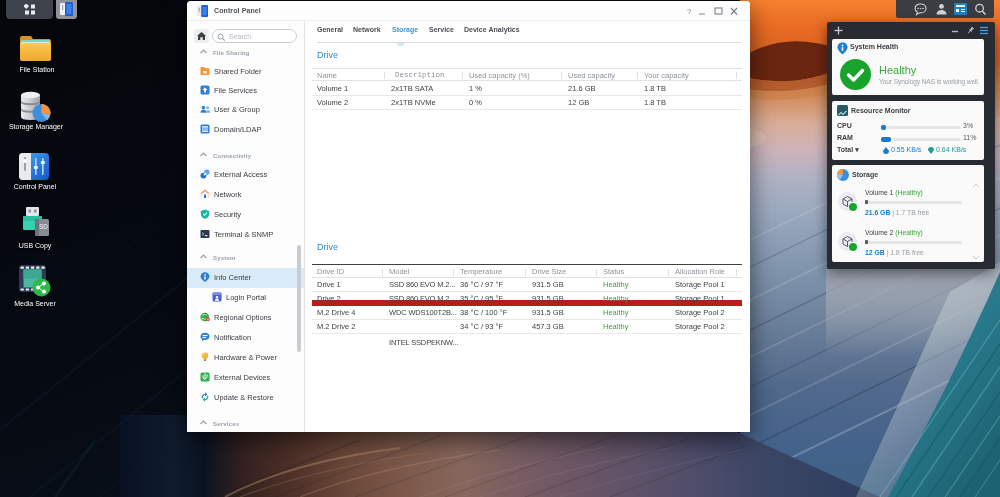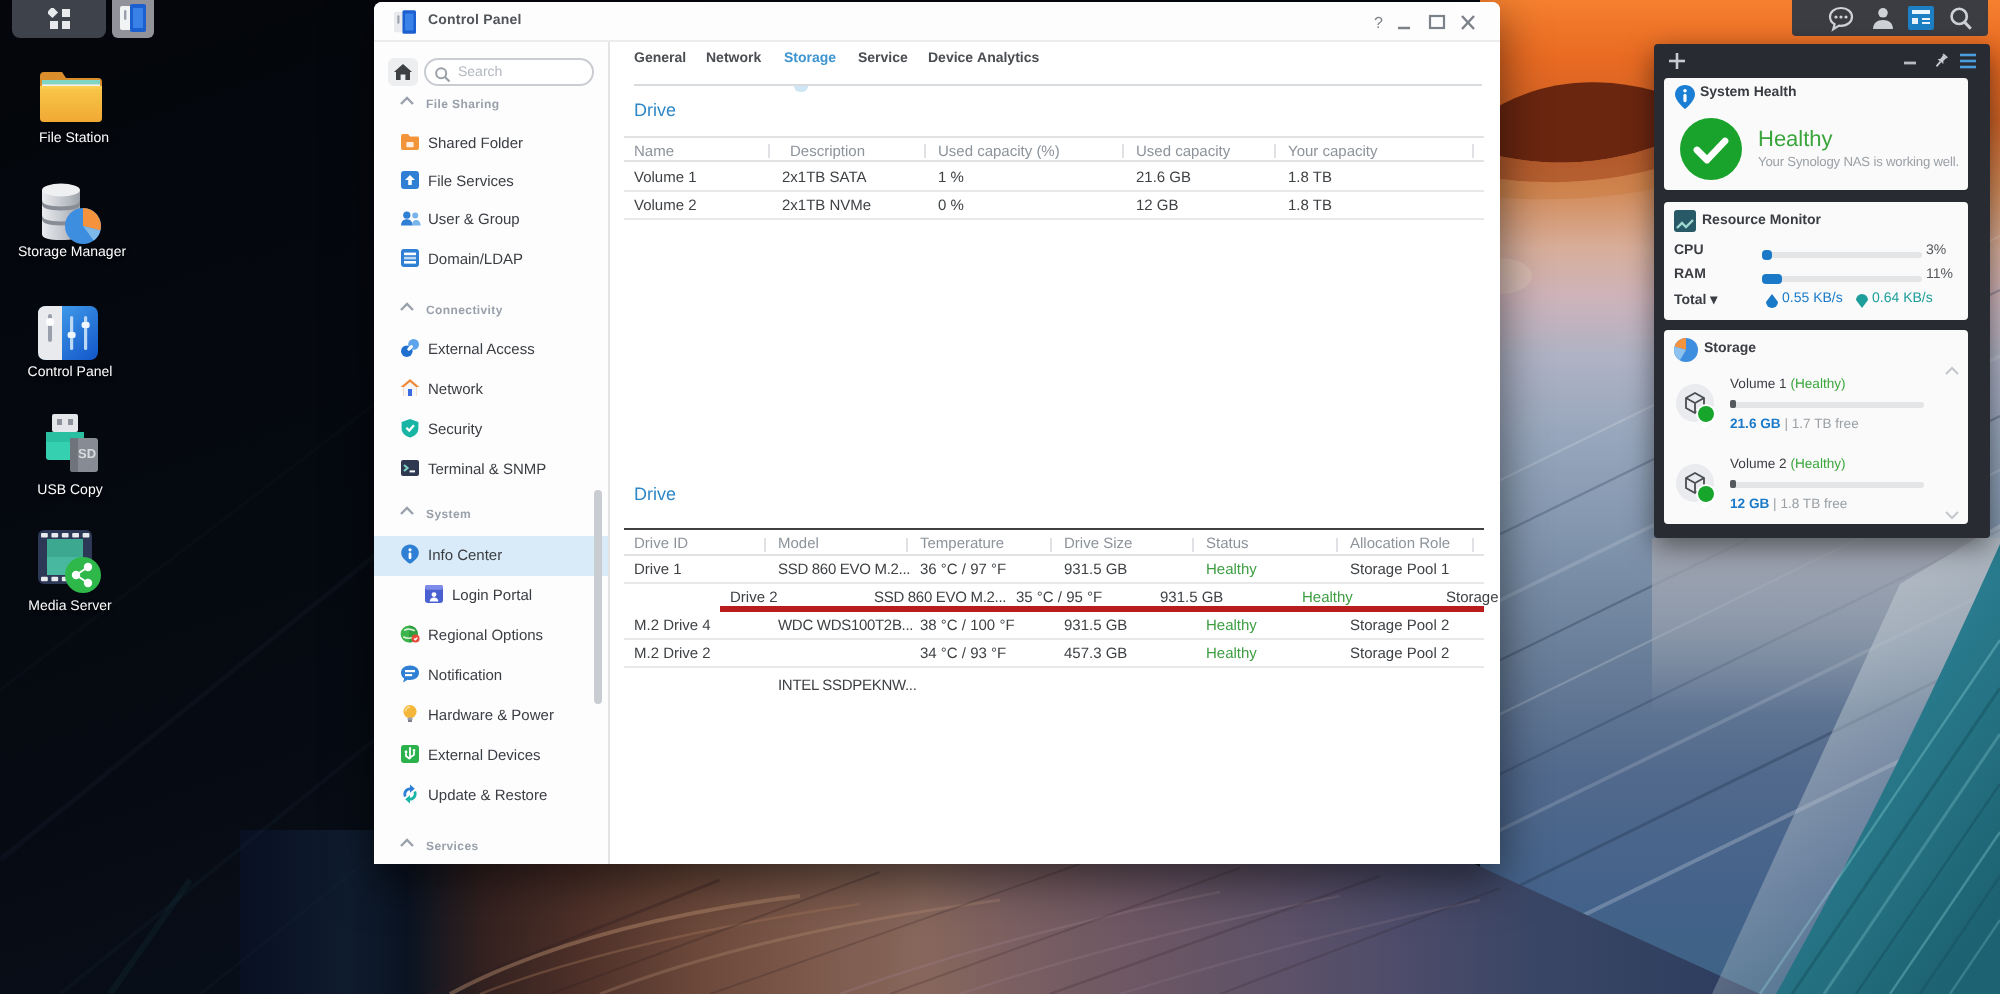--- a/index.html
+++ b/index.html
@@ -421,21 +421,21 @@
       <span style="position:absolute;left:36px;">Network</span>
       <span style="position:absolute;left:75px;color:#3e95cf;">Storage</span>
       <span style="position:absolute;left:112px;">Service</span>
       <span style="position:absolute;left:147px;">Device&nbsp;Analytics</span>
     </div>
 
     <div class="abs" style="left:12px;top:29px;font-size:9px;color:#2f87c5;">Drive</div>
     <div class="abs" id="t-volume" style="left:7px;top:47px;width:430px;">
       <div style="position:relative;height:13px;border-top:1px solid #e0e2e4;border-bottom:1px solid #e0e2e4;">
         <div class="hcell" style="left:5px;line-height:13px;">Name</div>
-        <div class="hcell" style="left:83px;line-height:13px;">Description</div>
+        <div class="hcell" style="left:83px;line-height:13px;font-family:Liberation Mono, monospace;">Description</div>
         <div class="hcell" style="left:157px;line-height:13px;">Used capacity (%)</div>
         <div class="hcell" style="left:256px;line-height:13px;">Used capacity</div>
         <div class="hcell" style="left:332px;line-height:13px;">Your capacity</div>
         <div class="vsep" style="left:72px;top:3px;"></div>
         <div class="vsep" style="left:150px;top:3px;"></div>
         <div class="vsep" style="left:249px;top:3px;"></div>
         <div class="vsep" style="left:325px;top:3px;"></div>
         <div class="vsep" style="left:424px;top:3px;"></div>
       </div>
       <div style="position:relative;height:15px;border-bottom:1px solid #e7e8ea;">
@@ -471,21 +471,21 @@
         <div class="vsep" style="left:424px;top:3.5px;"></div>
       </div>
       <div style="position:relative;height:14px;border-bottom:1px solid #e7e8ea;">
         <div class="tcell" style="left:5px;line-height:14px;">Drive 1</div>
         <div class="tcell" style="left:77px;line-height:14px;letter-spacing:-0.15px;">SSD 860 EVO M.2...</div>
         <div class="tcell" style="left:148px;line-height:14px;">36 °C / 97 °F</div>
         <div class="tcell" style="left:220px;line-height:14px;">931.5 GB</div>
         <div class="tcell" style="left:291px;line-height:14px;color:#3d9e42;">Healthy</div>
         <div class="tcell" style="left:363px;line-height:14px;">Storage Pool 1</div>
       </div>
-      <div style="position:relative;height:14px;border-bottom:3px solid #b91c1c;margin-left:48px;">
+      <div style="position:relative;height:14px;border-bottom:6px solid #b91c1c;">
         <div class="tcell" style="left:5px;line-height:14px;">Drive 2</div>
         <div class="tcell" style="left:77px;line-height:14px;letter-spacing:-0.15px;">SSD 860 EVO M.2...</div>
         <div class="tcell" style="left:148px;line-height:14px;">35 °C / 95 °F</div>
         <div class="tcell" style="left:220px;line-height:14px;">931.5 GB</div>
         <div class="tcell" style="left:291px;line-height:14px;color:#3d9e42;">Healthy</div>
         <div class="tcell" style="left:363px;line-height:14px;">Storage Pool 1</div>
       </div>
       <div style="position:relative;height:14px;border-bottom:1px solid #e7e8ea;">
         <div class="tcell" style="left:5px;line-height:14px;">M.2 Drive 4</div>
         <div class="tcell" style="left:77px;line-height:14px;letter-spacing:-0.15px;">WDC WDS100T2B...</div>

